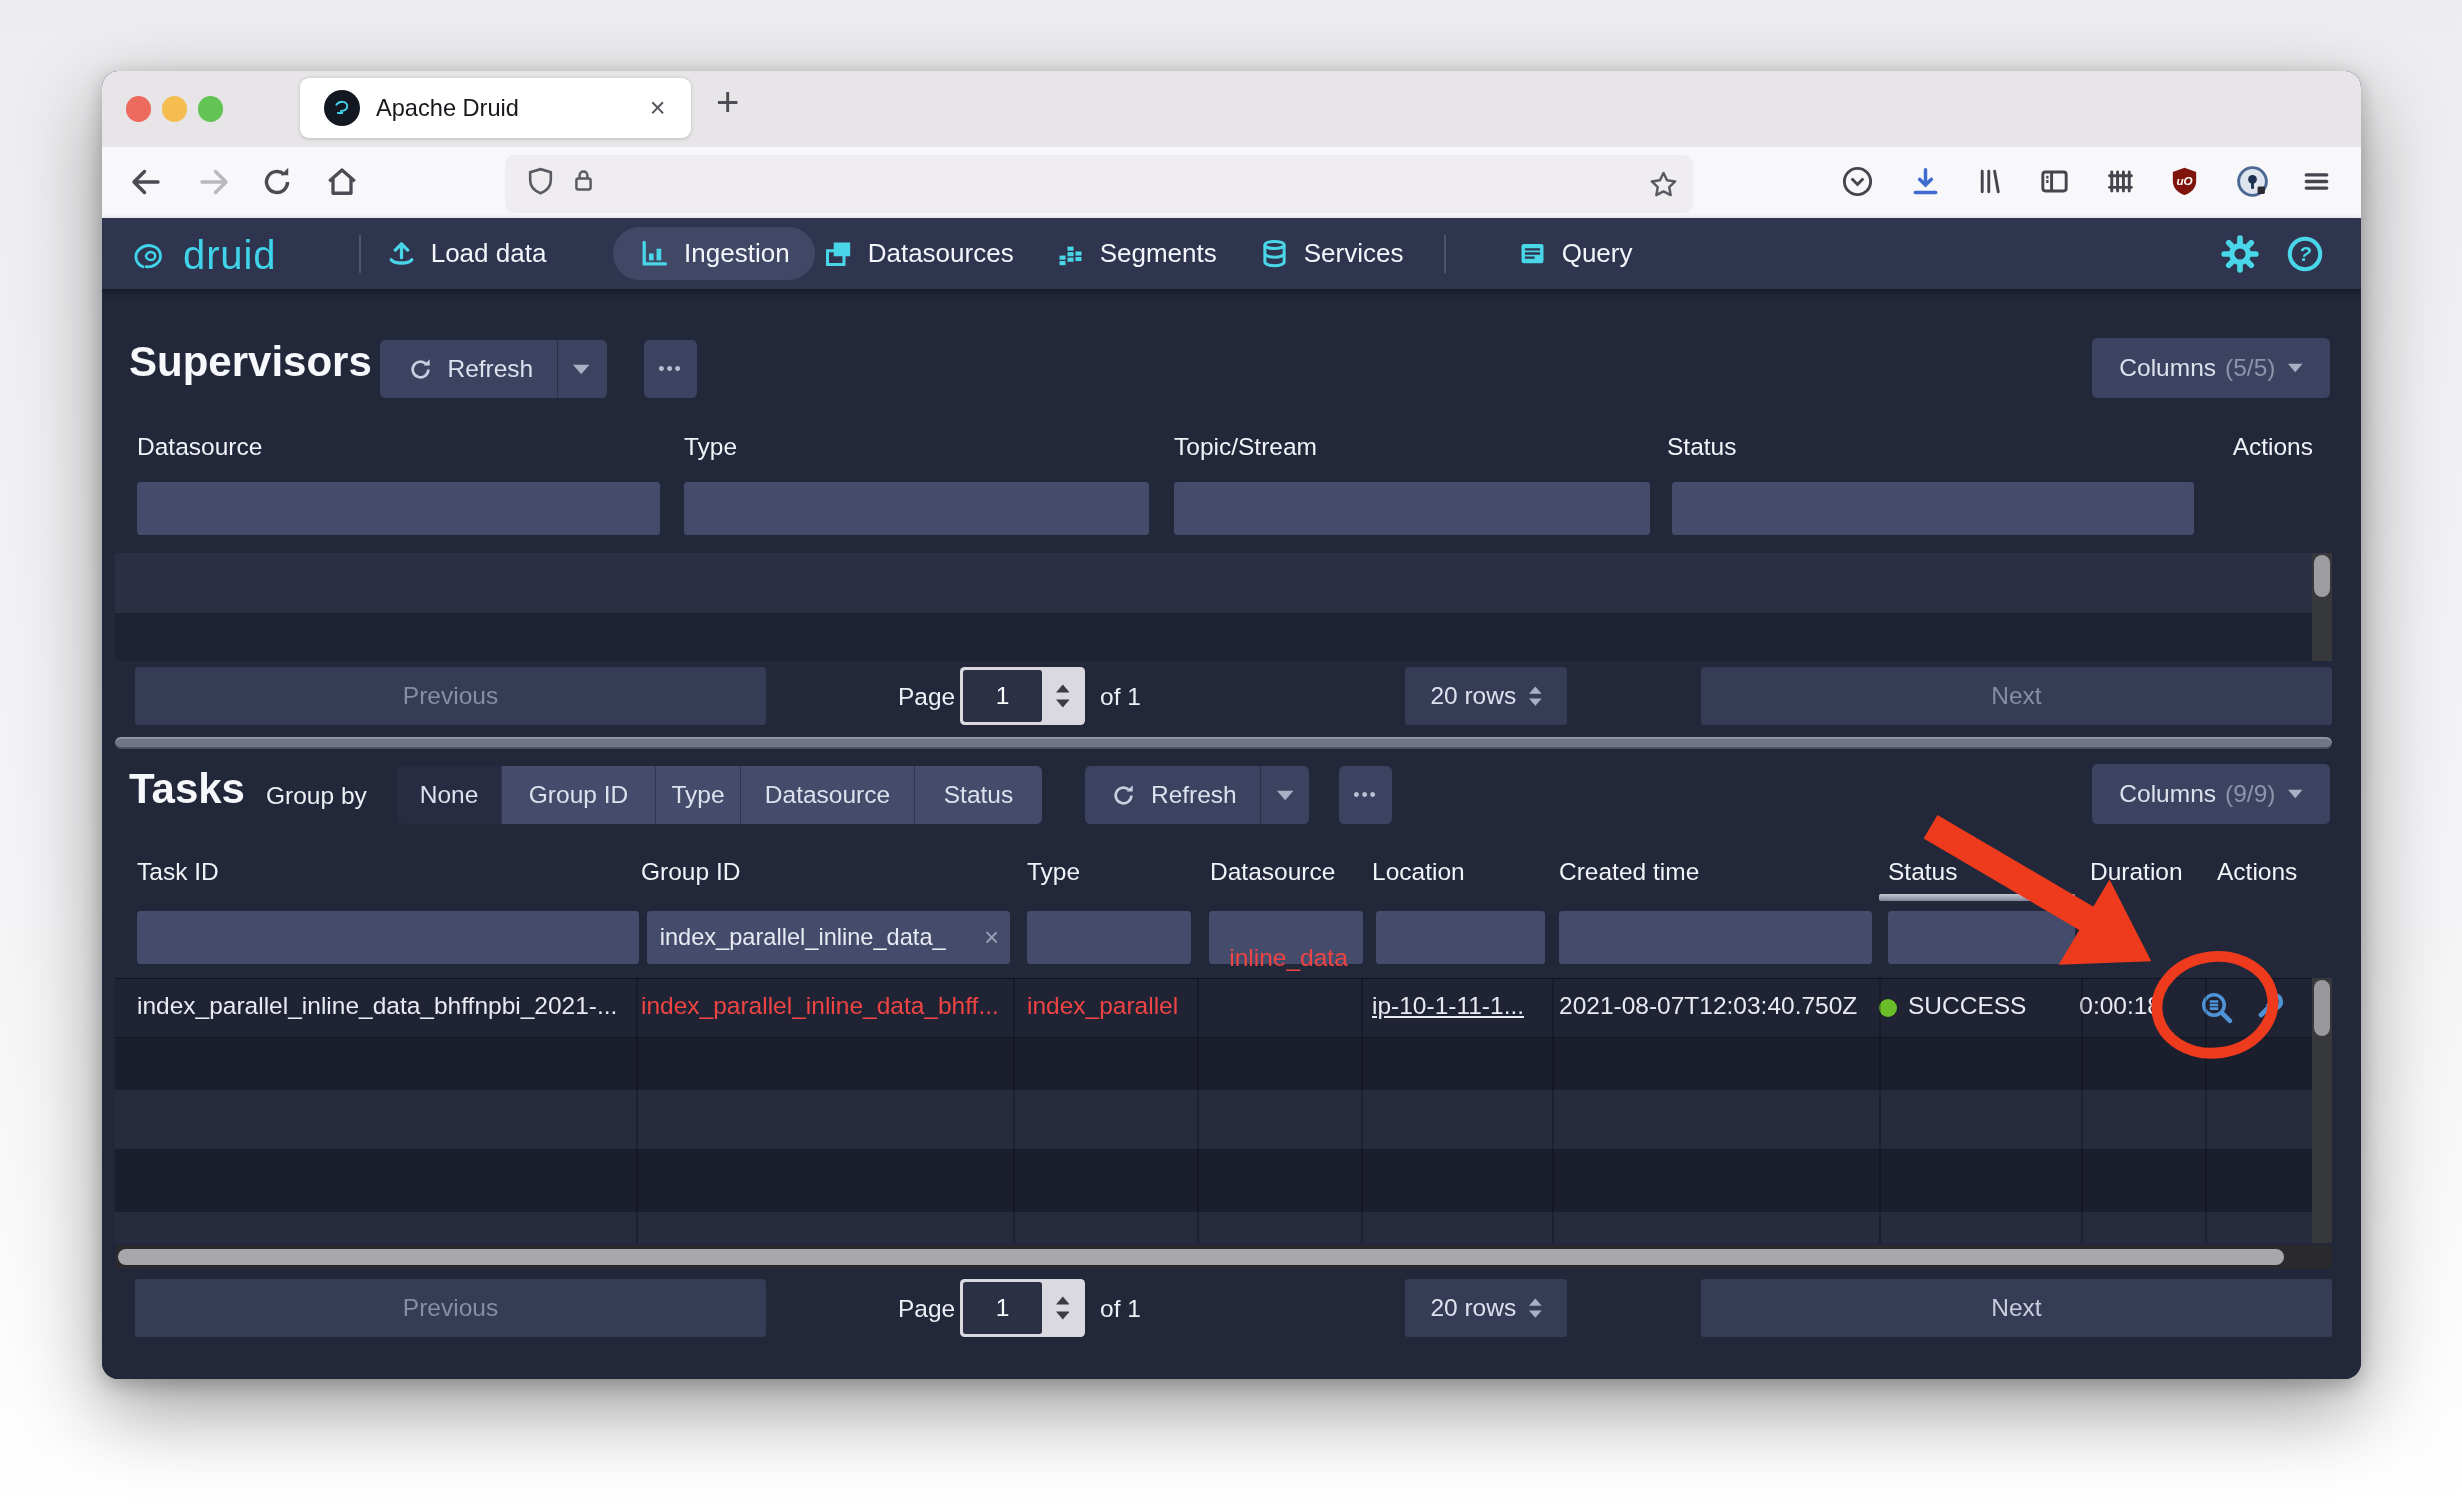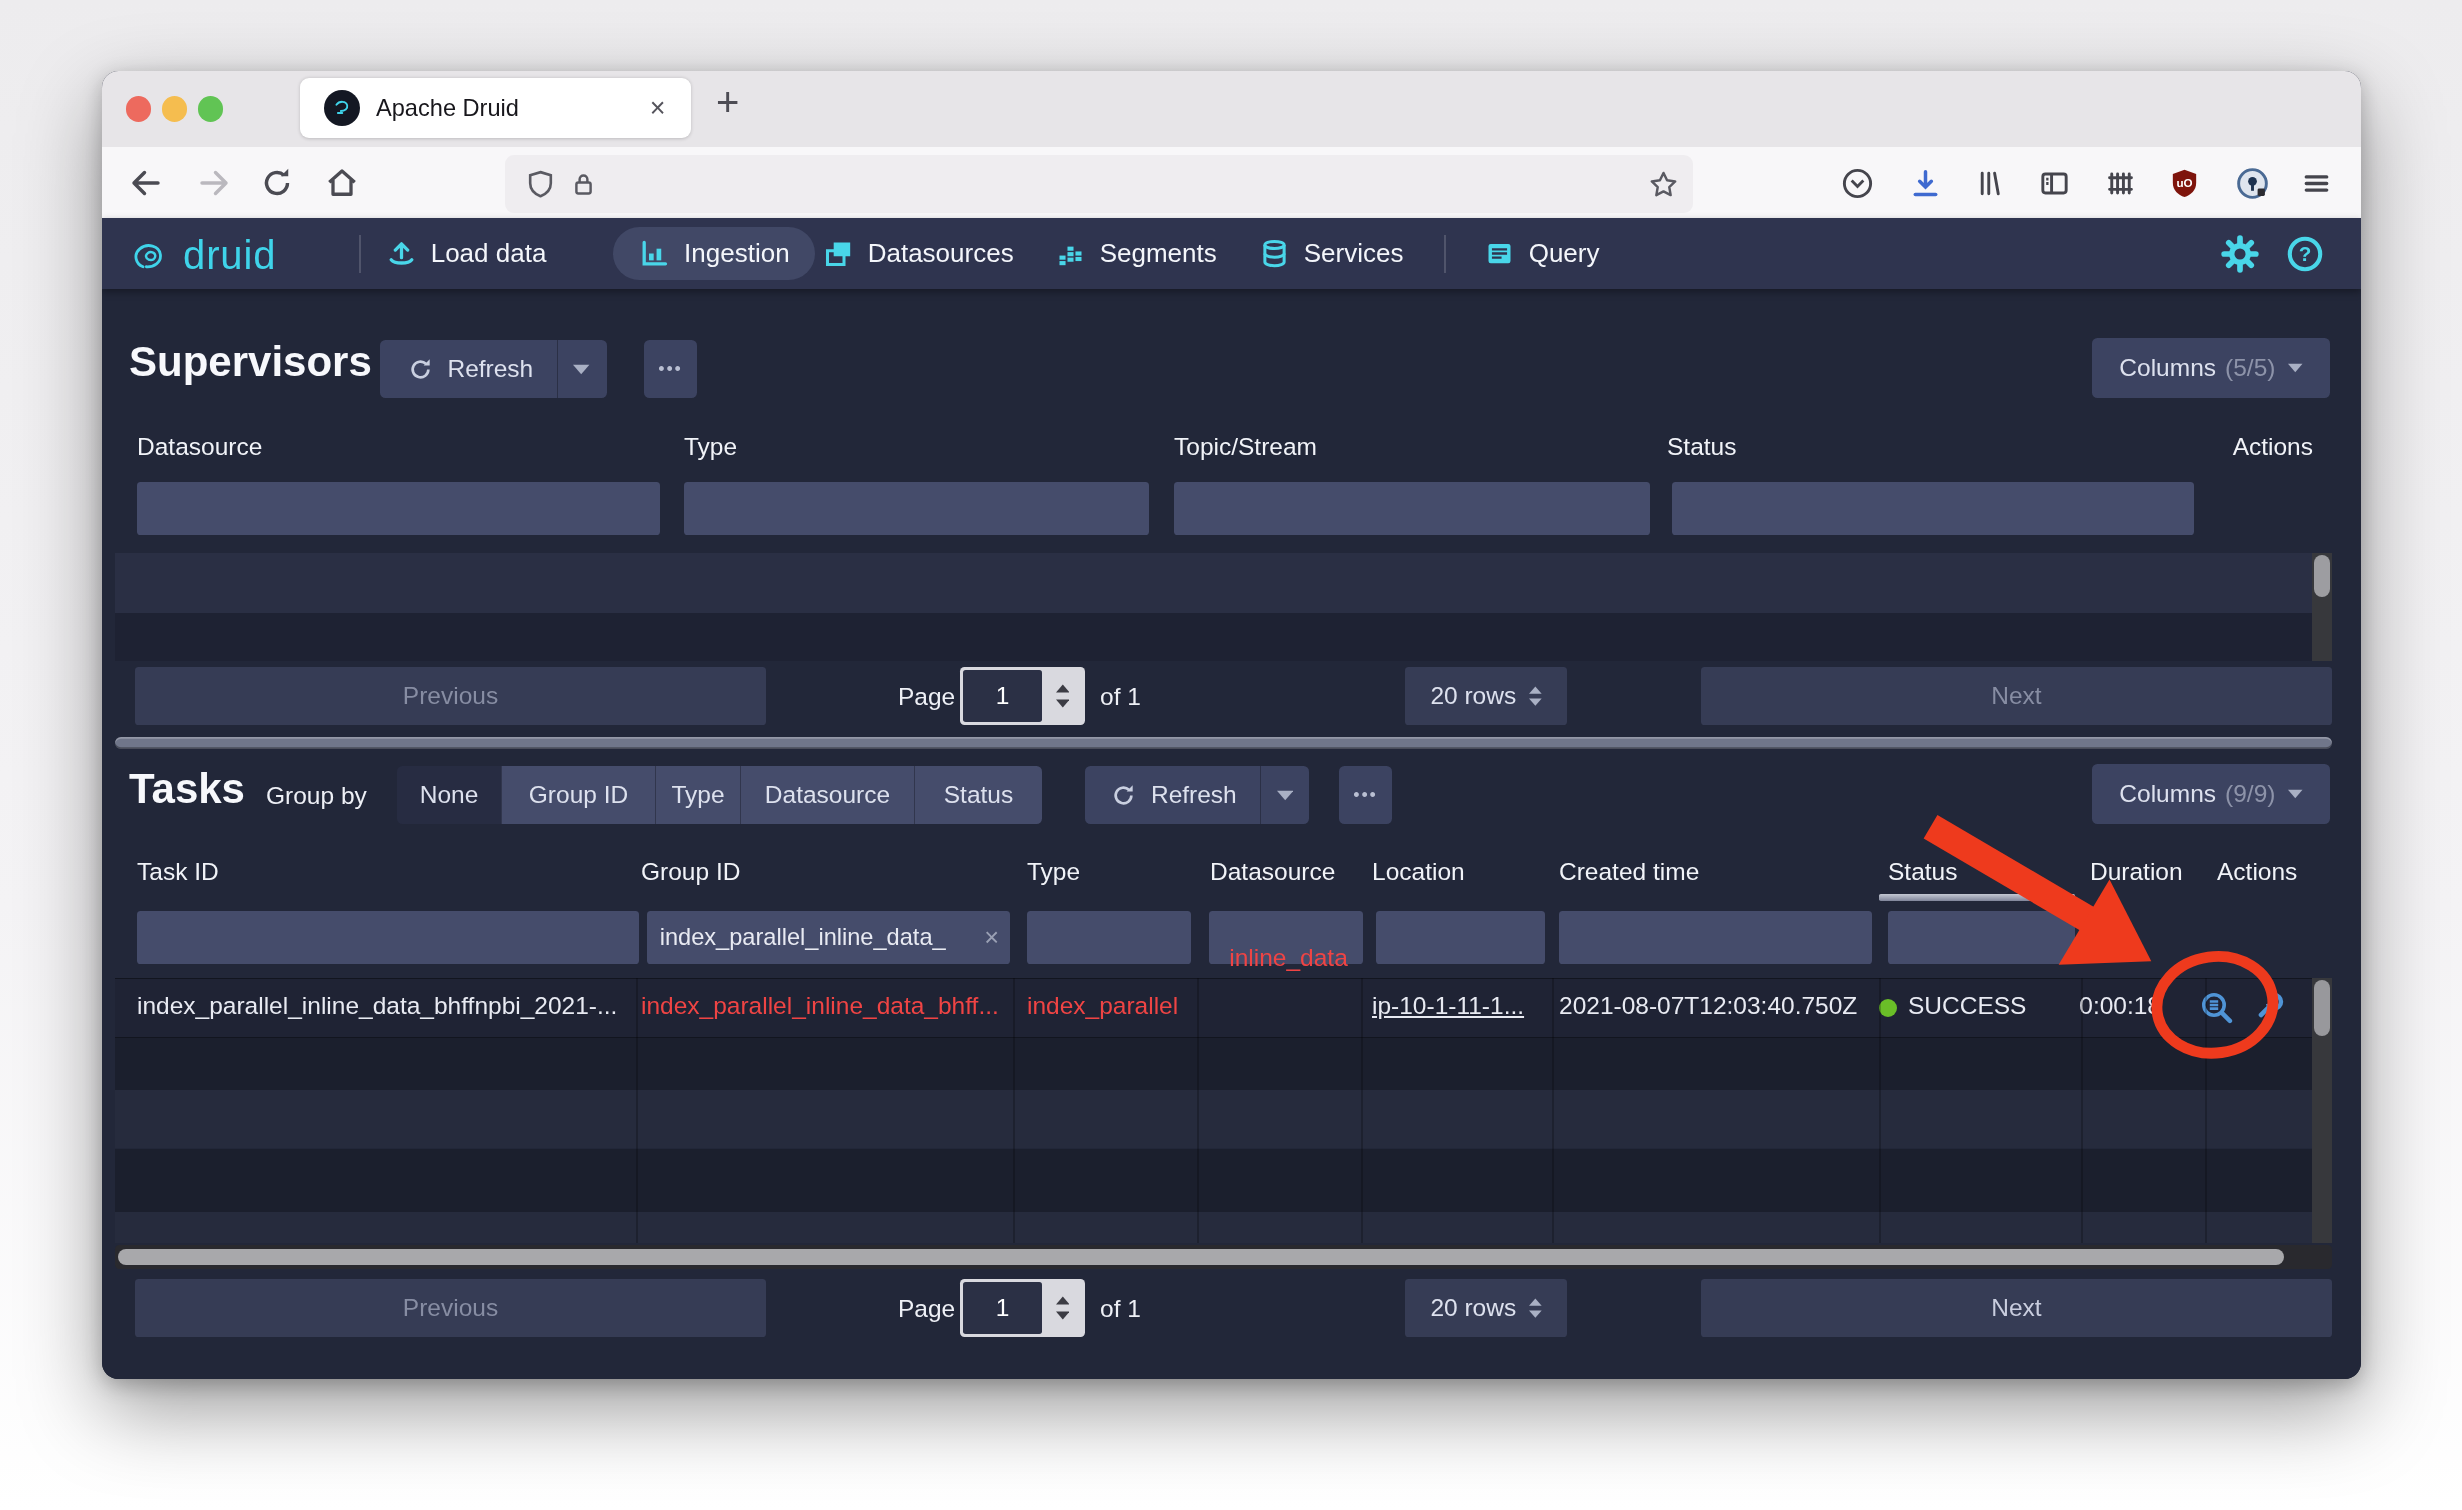--- a/index.html
+++ b/index.html
@@ -12,21 +12,21 @@
   .tabstrip{position:absolute;left:0;top:0;width:2259px;height:76px;background:#e7e5e8;}
   .traffic{position:absolute;top:25.4px;width:25.4px;height:25.4px;border-radius:50%;}
   .tab{position:absolute;left:198px;top:7.3px;width:391px;height:60px;background:#ffffff;border-radius:9px;
     box-shadow:0 0.9px 3.6px rgba(0,0,0,.18);display:flex;align-items:center;}
   .favicon{position:absolute;left:23.6px;top:11.8px;width:36px;height:36px;border-radius:50%;background:#141823;
     display:flex;align-items:center;justify-content:center;}
   .tab-title{position:absolute;left:76px;font-size:23.6px;color:#18171c;white-space:nowrap;}
   .tab-close{position:absolute;right:25.4px;font-size:27px;color:#55545c;line-height:1;}
   .newtab{position:absolute;left:614px;top:9px;font-size:40px;color:#4d4c54;font-weight:300;}
   .toolbar{position:absolute;left:0;top:76px;width:2259px;height:71px;background:#f8f7f9;border-bottom:0.9px solid #d9d7db;}
-  .tool-ic{position:absolute;top:93px;width:38px;height:38px;display:flex;align-items:center;justify-content:center;}
+  .tool-ic{position:absolute;top:93px;width:38px;height:38px;display:flex;justify-content:center;font-style:italic;}
   .urlbar{position:absolute;left:403px;top:84px;width:1188px;height:58px;background:#efedf0;border-radius:9px;
     display:flex;align-items:center;}
   .url{font-size:24.5px;white-space:nowrap;overflow:hidden;}
   .u-dim{color:#6d6c74;} .u-strong{color:#28272e;}
   
   .app{position:absolute;left:0;top:147px;width:2259px;height:1161px;background:#222739;}
   .navbar{position:absolute;left:0;top:147px;width:2259px;height:71px;background:#2f344f;
     box-shadow:0 2.7px 7.3px rgba(0,0,0,.35);display:flex;align-items:center;}
   .brand{position:absolute;left:27px;top:162px;display:flex;align-items:center;}
   .brand-text{font-size:40px;color:#3fd4ea;font-weight:400;letter-spacing:0.9px;margin-left:9px;}
@@ -217,21 +217,21 @@
   </div>
   <div class="nav-item" style="left:1156px;">
     <svg width="33" height="33" viewBox="0 0 24 24" fill="none" stroke="#49d6e9" stroke-width="2.2">
           <ellipse cx="12" cy="5.8" rx="7" ry="2.6"></ellipse>
           <path d="M5 5.8v12.4c0 1.5 3.1 2.7 7 2.7s7-1.2 7-2.7V5.8"></path>
           <path d="M5 12c0 1.5 3.1 2.7 7 2.7s7-1.2 7-2.7"></path>
         </svg>
     <span>Services</span>
   </div>
   <div class="nav-div" style="left:1342px;"></div>
-  <div class="nav-item" style="left:1381px;">
+  <div class="nav-item" style="left:1414px;">
     <svg width="33" height="33" viewBox="0 0 24 24">
           <rect x="4" y="5" width="16" height="14" rx="1.6" fill="#49d6e9"></rect>
           <path d="M6.5 9h11M6.5 12h11M6.5 15h7" stroke="#2f344f" stroke-width="1.7"></path>
         </svg>
     <span>Query</span>
   </div>
   <div class="tool-ic" style="left:2119px;top:164px;">
     <svg width="38" height="38" viewBox="-12 -12 24 24">
           <g stroke="#49d6e9" stroke-width="3.6" stroke-linecap="round">
             <path d="M0-6.5V-10M4.6-4.6l2.5-2.5M6.5 0H10M4.6 4.6l2.5 2.5M0 6.5V10M-4.6 4.6l-2.5 2.5M-6.5 0H-10M-4.6-4.6l-2.5-2.5"></path>

